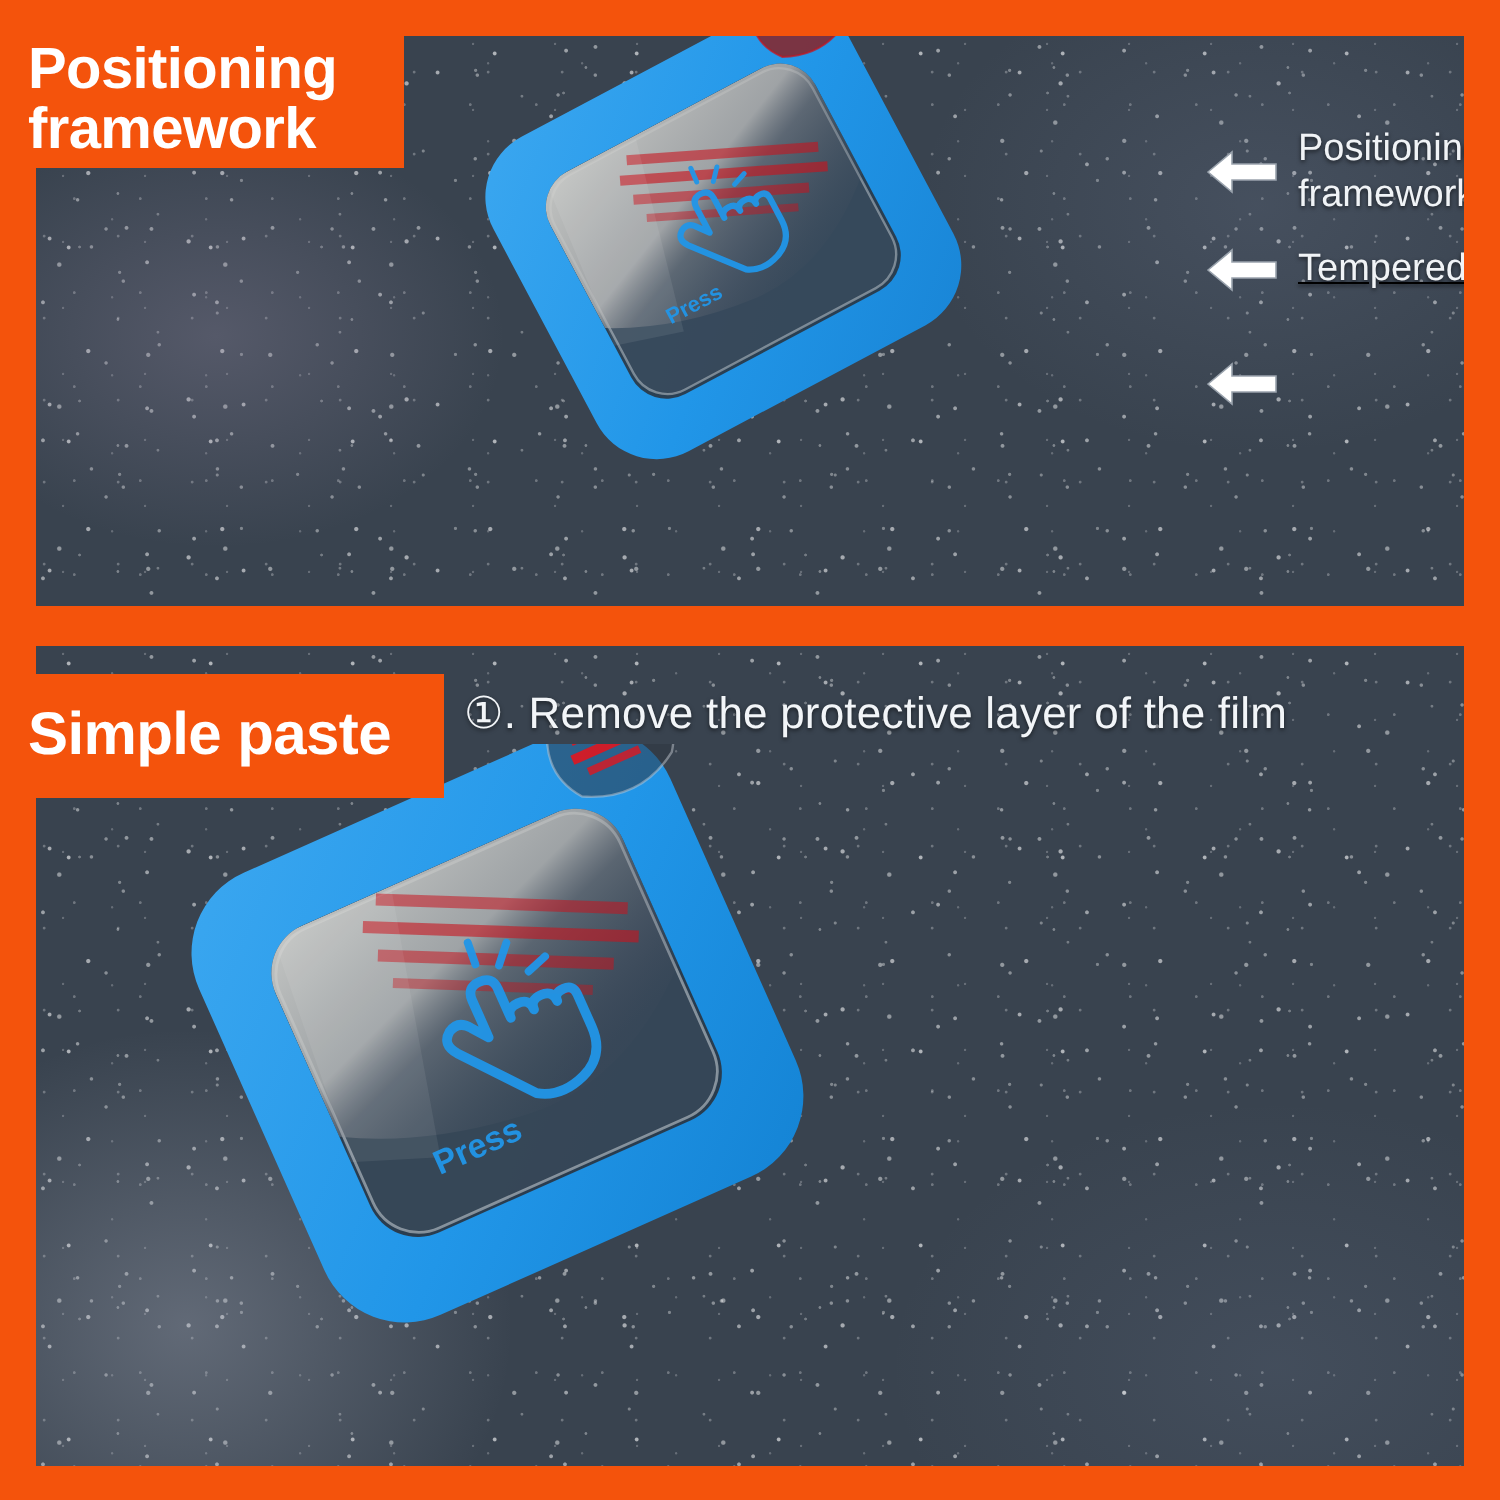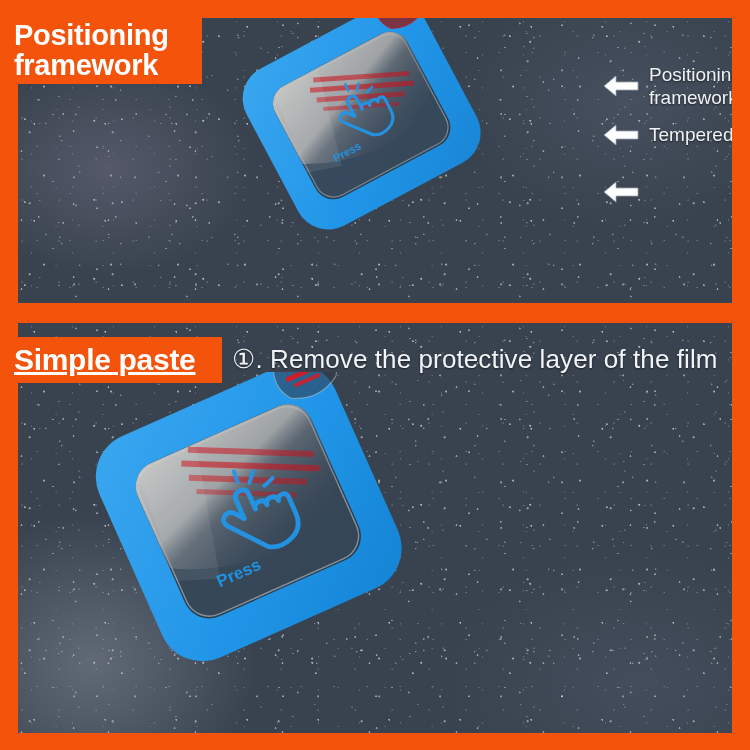--- a/index.html
+++ b/index.html
@@ -109,33 +109,32 @@
     justify-content: center;
     z-index: 30;
   }
   #badge-top {
     left: 0; top: 18px; width: 202px; height: 66px;
     padding-left: 14px;
     font-size: 29px;
     letter-spacing: -.3px;
   }
   #badge-bottom {
-    left: 0; top: 337px; width: 222px; height: 46px;
+    left: 0; top: 337px; width: 222px; height: 62px;
     padding-left: 14px;
     font-size: 30px;
     letter-spacing: -.3px;
-    text-decoration: underline;
   }
 
   
   #step-text {
     position: absolute;
     left: 232px; top: 344px;
     color: #F2F5F8;
-    font-size: 26px;
+    font-size: 22px;
     letter-spacing: .1px;
     white-space: nowrap;
     z-index: 25;
     text-shadow: 0 1px 2px rgba(0,0,0,.55);
   }
 
   
   .callout {
     position: absolute;
     display: flex;
@@ -145,21 +144,21 @@
   }
   .callout .arrow-icon { flex: 0 0 auto; display: block; }
   .callout .callout-label {
     color: #F0F3F6;
     font-size: 19px;
     line-height: 1.22;
     max-width: 125px;
     text-shadow: 0 1px 2px rgba(0,0,0,.6);
   }
   #callout-1 { left: 584px; top: 45px; }
-  #callout-2 { left: 584px; top: 105px; }
+  #callout-2 { left: 584px; top: 105px; text-decoration: underline; }
   #callout-3 { left: 584px; top: 162px; }
 
   
   .product { position: absolute; z-index: 10; }
   #product-top    { left: 215px; top: -8px;  width: 300px; height: 250px; }
   #product-bottom { left: 95px;  top: 372px; width: 380px; height: 372px; }
 </style>
 </head>
 <body>
 

